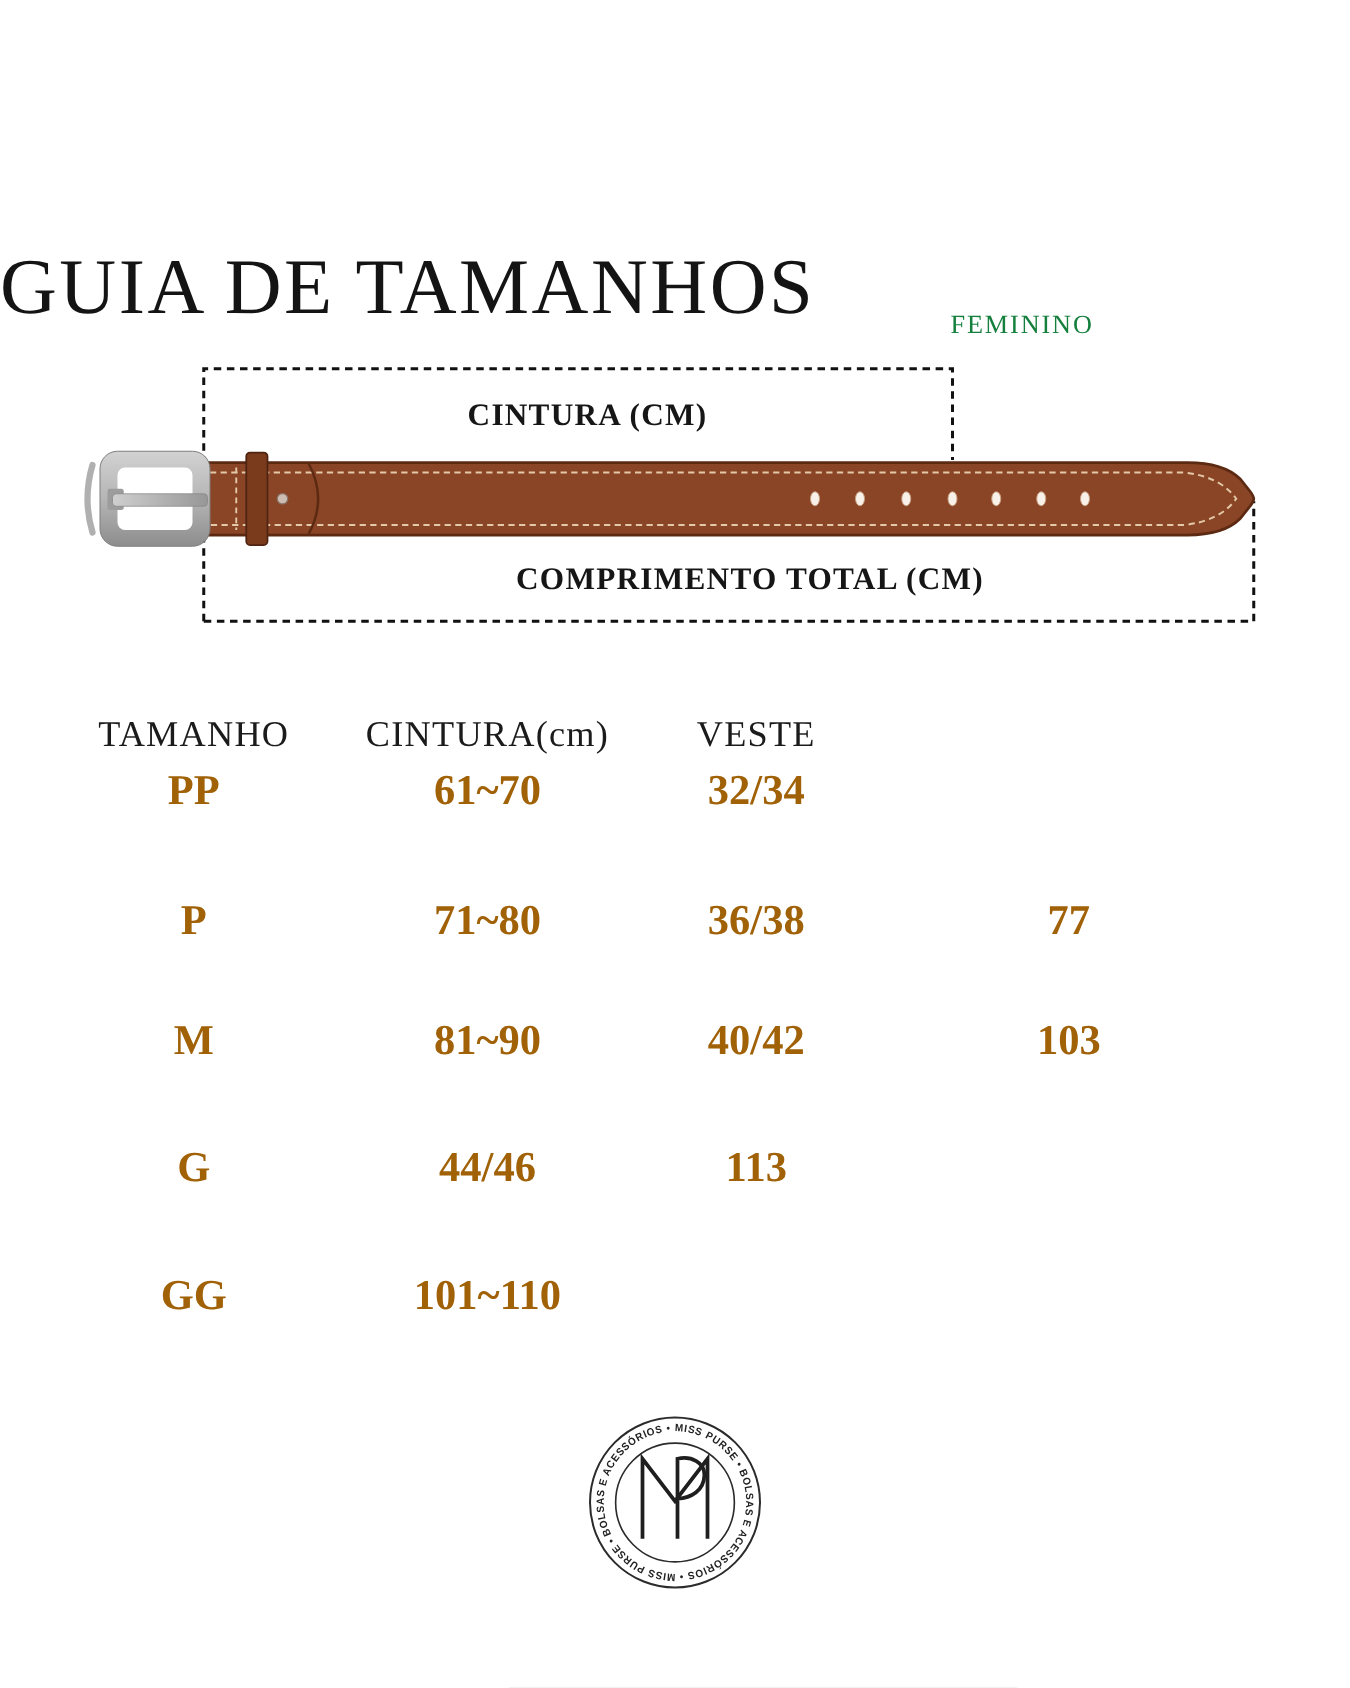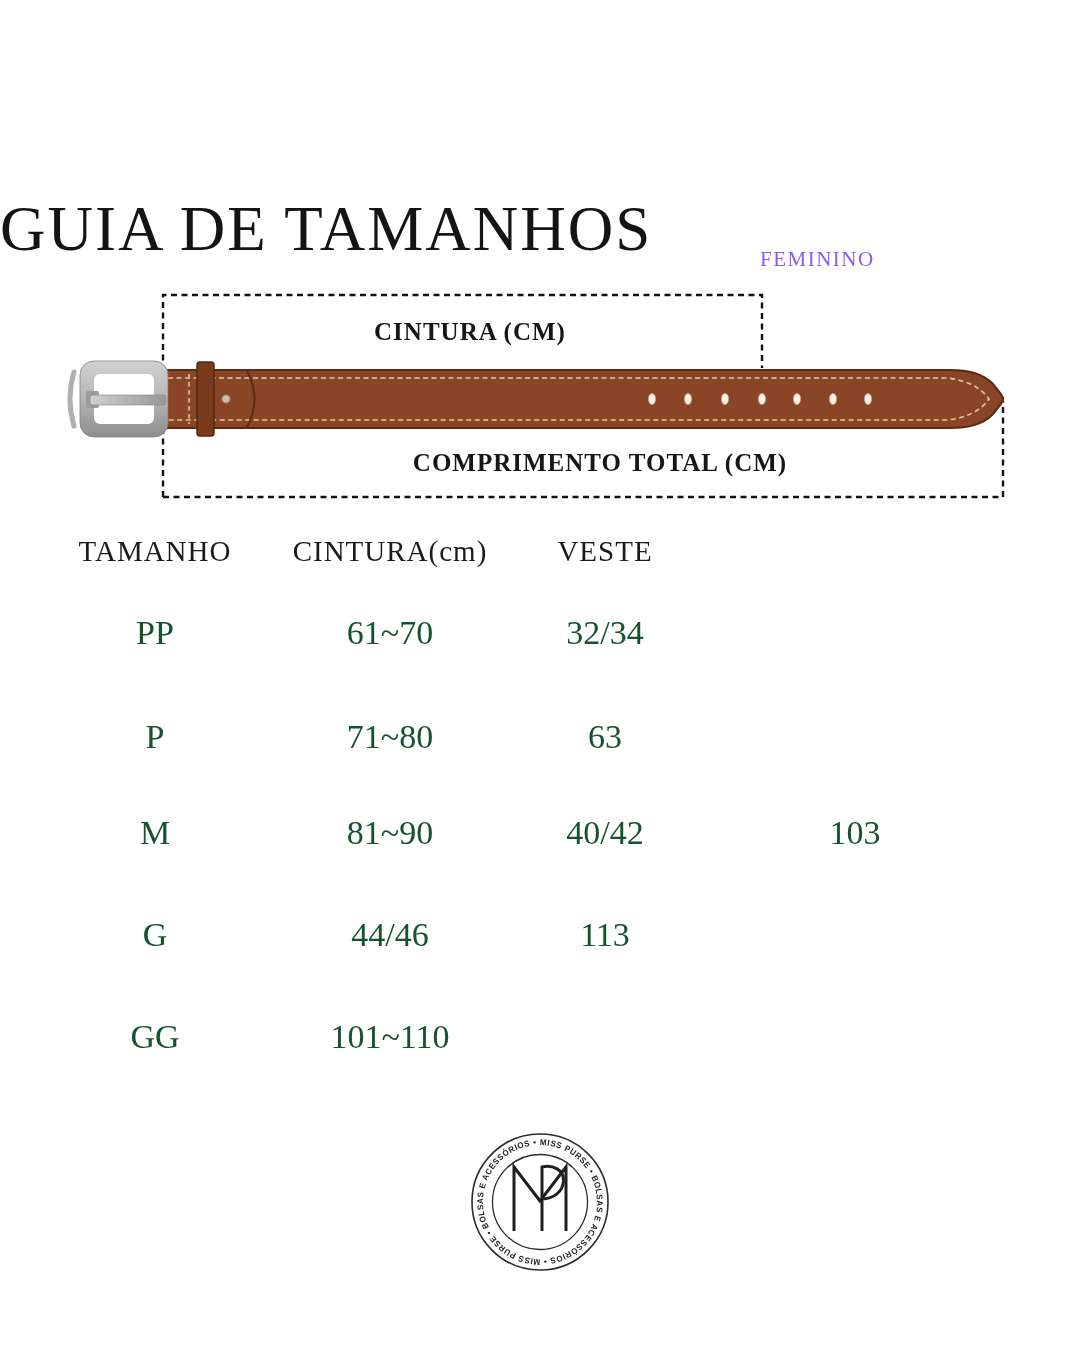--- a/index.html
+++ b/index.html
@@ -8,36 +8,36 @@
     background:#ffffff;overflow:hidden;
     font-family:"Liberation Serif", serif;color:#1a1a1a;
   }
   .title{
     position:absolute;top:182px;left:0;width:1080px;
     font-size:63px;line-height:1.05;
     letter-spacing:2px;font-weight:normal;color:#141414;margin-top:14px;
   }
   .subtitle{
     position:absolute;top:247px;left:760px;width:115px;
-    text-align:left;font-size:21px;letter-spacing:1.5px;color:#8b5cf6;
+    text-align:right;font-size:21px;letter-spacing:1.5px;color:#15803d;
   }
   .diagram{position:absolute;top:0;left:0;}
   .dash{fill:none;stroke:#111;stroke-width:2.4;stroke-dasharray:6 4.5;}
   .diag-label{
     font-family:"Liberation Serif", serif;font-weight:bold;
     font-size:25px;letter-spacing:1px;fill:#161616;text-anchor:middle;
   }
   .trow{
     position:absolute;left:35px;width:970px;
     display:grid;grid-template-columns:240px 230px 200px 300px;
     transform:translateY(-50%);align-items:center;
   }
   .trow > div{text-align:center;}
   .th{font-size:29px;letter-spacing:1px;color:#1b1b1b;}
-  .td{font-size:34px;color:#14532d;}
+  .td{font-size:34px;color:#a16207;font-weight:bold;}
   .logo-svg{position:absolute;left:450px;top:1112px;}
   .ring-circle{fill:none;stroke:#2b2b2b;}
   .ring-text{
     font-family:"Liberation Sans", sans-serif;font-size:8.4px;
     font-weight:bold;letter-spacing:0.6px;fill:#222;
   }
   .monogram{fill:none;stroke:#1f1f1f;stroke-width:3;}
 </style>
 </head>
 <body>
@@ -90,36 +90,37 @@
 
     <g>
       <path d="M74,372 Q66,399 74,426" fill="none" stroke="#b0b0b0" stroke-width="5" stroke-linecap="round"></path>
       <rect x="80" y="361" width="88" height="76" rx="14" fill="url(#silverV)" stroke="#7e7e7e" stroke-width="0.8"></rect>
       <rect x="94" y="374" width="60" height="50" rx="6" fill="#ffffff"></rect>
       <rect x="86" y="391" width="13" height="17" rx="2" fill="#9c9c9c"></rect>
       <rect x="90" y="395" width="76" height="10" rx="3" fill="url(#silverH)" stroke="#858585" stroke-width="0.6"></rect>
     </g>
   </svg>
 
-  <div class="trow" style="top:551px">
+  <div class="trow" style="top:588px">
     <div class="th">TAMANHO</div>
     <div class="th">CINTURA(cm)</div>
     <div class="th">VESTE</div>
   </div>
 
   <div class="trow" style="top:633px">
     <div class="td">PP</div>
     <div class="td">61~70</div>
     <div class="td">32/34</div>
   </div>
 
   <div class="trow" style="top:737px">
     <div class="td">P</div>
     <div class="td">71~80</div>
-    <div class="td">63</div>
+    <div class="td">36/38</div>
+    <div class="td">77</div>
   </div>
 
   <div class="trow" style="top:833px">
     <div class="td">M</div>
     <div class="td">81~90</div>
     <div class="td">40/42</div>
     <div class="td">103</div>
   </div>
 
   <div class="trow" style="top:935px">

